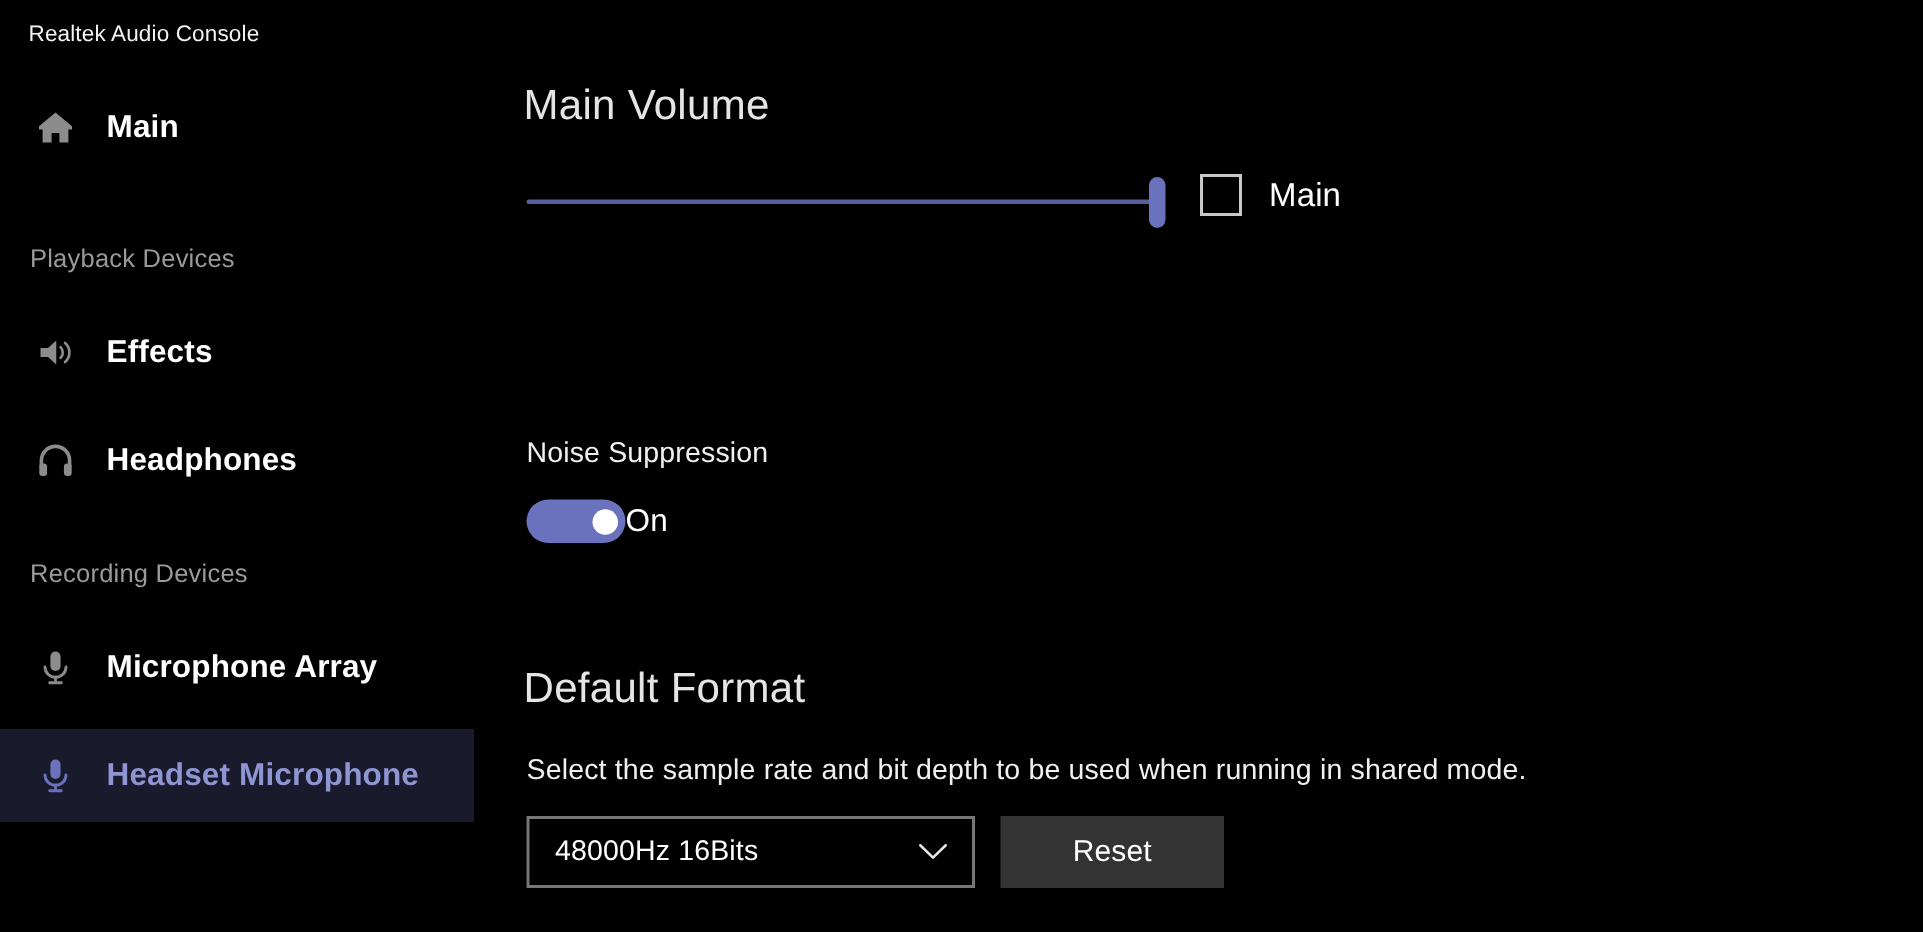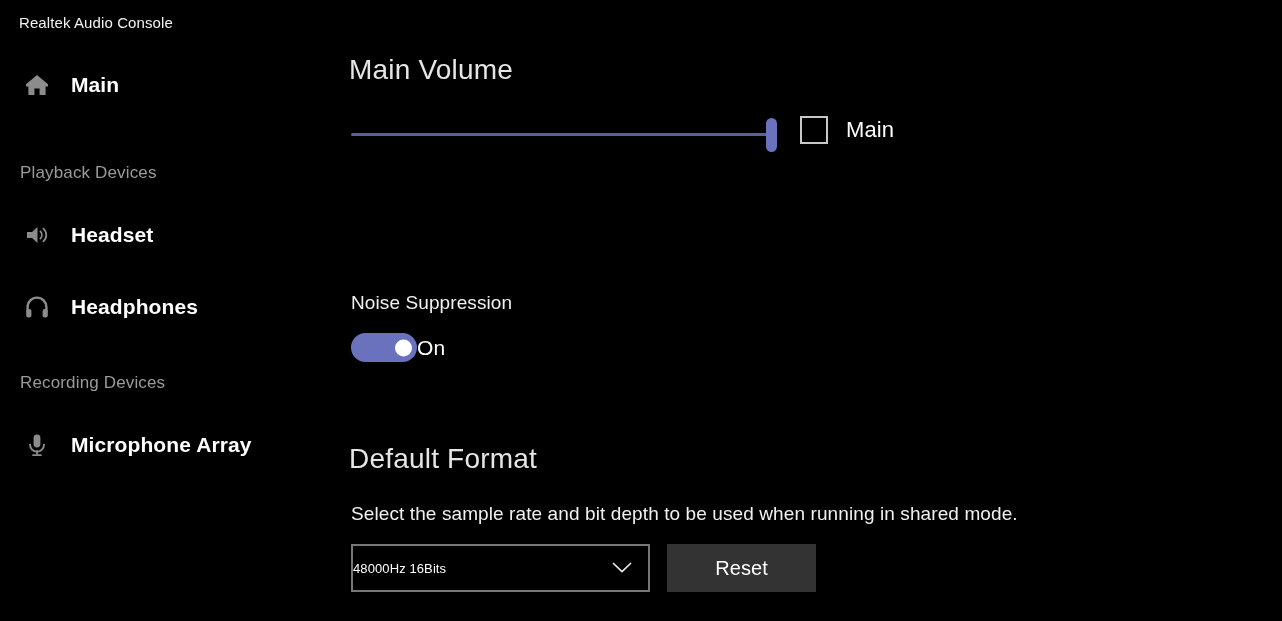--- a/index.html
+++ b/index.html
@@ -233,21 +233,22 @@
     position: relative;
     width: 299px;
     height: 48px;
     background: #000000;
     border: 2px solid #767676;
     display: flex;
     align-items: center;
   }
 
   .dropdown-value {
-    font-size: 13px;
+    margin-left: 17px;
+    font-size: 19px;
     color: #ffffff;
     letter-spacing: 0.1px;
     white-space: nowrap;
   }
 
   .dropdown-chevron {
     position: absolute;
     right: 16px;
     top: 50%;
     transform: translateY(-50%);
@@ -291,21 +292,21 @@
     <div class="group-label" id="grp-playback">Playback Devices</div>
 
     <div class="nav-row" id="row-speakers">
       <span class="nav-icon">
         <svg width="28" height="28" viewBox="0 0 28 28">
           <path d="M4 11 L9 11 L14.5 6 L14.5 22 L9 17 L4 17 Z" fill="#8c8c8c"></path>
           <path d="M17.4 10.4 A5.2 5.2 0 0 1 17.4 17.6" stroke="#8c8c8c" stroke-width="1.8" fill="none" stroke-linecap="round"></path>
           <path d="M20.4 7.6 A8.6 8.6 0 0 1 20.4 20.4" stroke="#8c8c8c" stroke-width="1.8" fill="none" stroke-linecap="round"></path>
         </svg>
       </span>
-      <span class="nav-label">Headset</span>
+      <span class="nav-label">Effects</span>
     </div>
 
     <div class="nav-row" id="row-headphones">
       <span class="nav-icon">
         <svg width="28" height="28" viewBox="0 0 28 28">
           <path d="M4.6 18 L4.6 14 A9.4 9.4 0 0 1 23.4 14 L23.4 18" stroke="#8c8c8c" stroke-width="2.4" fill="none" stroke-linecap="round"></path>
           <rect x="3.2" y="16" width="5.2" height="8.4" rx="2.2" fill="#8c8c8c"></rect>
           <rect x="19.6" y="16" width="5.2" height="8.4" rx="2.2" fill="#8c8c8c"></rect>
         </svg>
       </span>
@@ -319,20 +320,31 @@
         <svg width="28" height="28" viewBox="0 0 28 28">
           <rect x="10.6" y="3.4" width="6.8" height="13" rx="3.4" fill="#8c8c8c"></rect>
           <path d="M7 13.6 A7 7 0 0 0 21 13.6" stroke="#8c8c8c" stroke-width="1.9" fill="none" stroke-linecap="round"></path>
           <rect x="13.1" y="19.4" width="1.8" height="4" fill="#8c8c8c"></rect>
           <rect x="9.2" y="23.2" width="9.6" height="1.9" rx="0.9" fill="#8c8c8c"></rect>
         </svg>
       </span>
       <span class="nav-label">Microphone Array</span>
     </div>
 
+    <div class="nav-row selected" id="row-headset">
+      <span class="nav-icon">
+        <svg width="28" height="28" viewBox="0 0 28 28">
+          <rect x="10.6" y="3.4" width="6.8" height="13" rx="3.4" fill="#6b72bd"></rect>
+          <path d="M7 13.6 A7 7 0 0 0 21 13.6" stroke="#6b72bd" stroke-width="1.9" fill="none" stroke-linecap="round"></path>
+          <rect x="13.1" y="19.4" width="1.8" height="4" fill="#6b72bd"></rect>
+          <rect x="9.2" y="23.2" width="9.6" height="1.9" rx="0.9" fill="#6b72bd"></rect>
+        </svg>
+      </span>
+      <span class="nav-label">Headset Microphone</span>
+    </div>
 
   </div>
 
   <div class="content">
 
     <div class="section-title" id="title-main-volume">Main Volume</div>
 
     <div class="slider">
       <div class="slider-track"></div>
       <div class="slider-thumb" id="volume-thumb" style="left: 420px;"></div>

